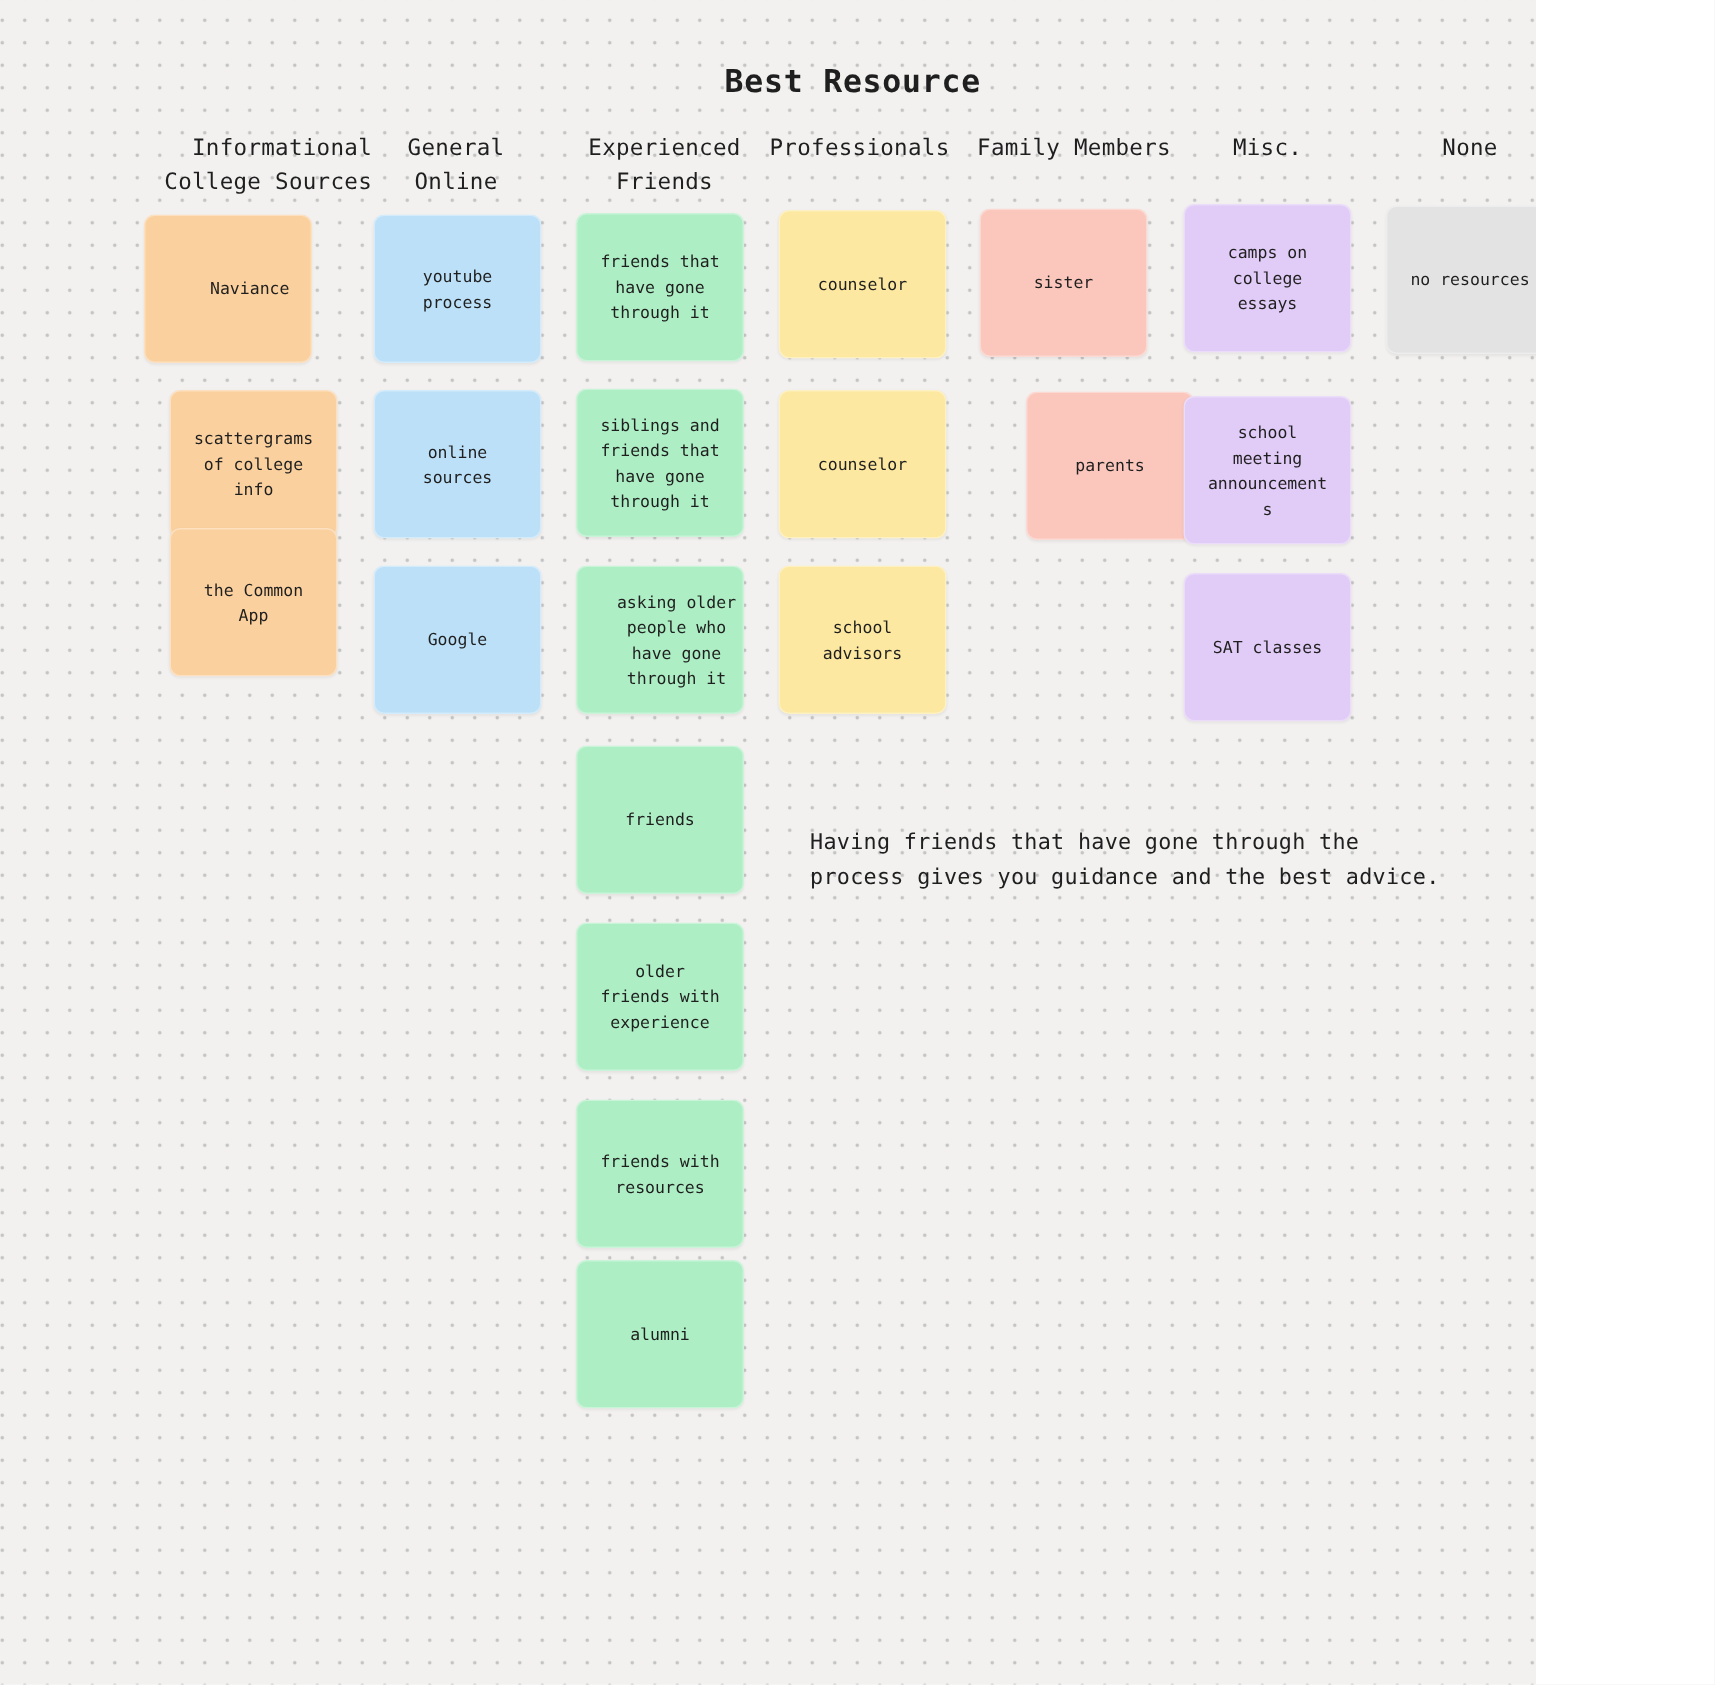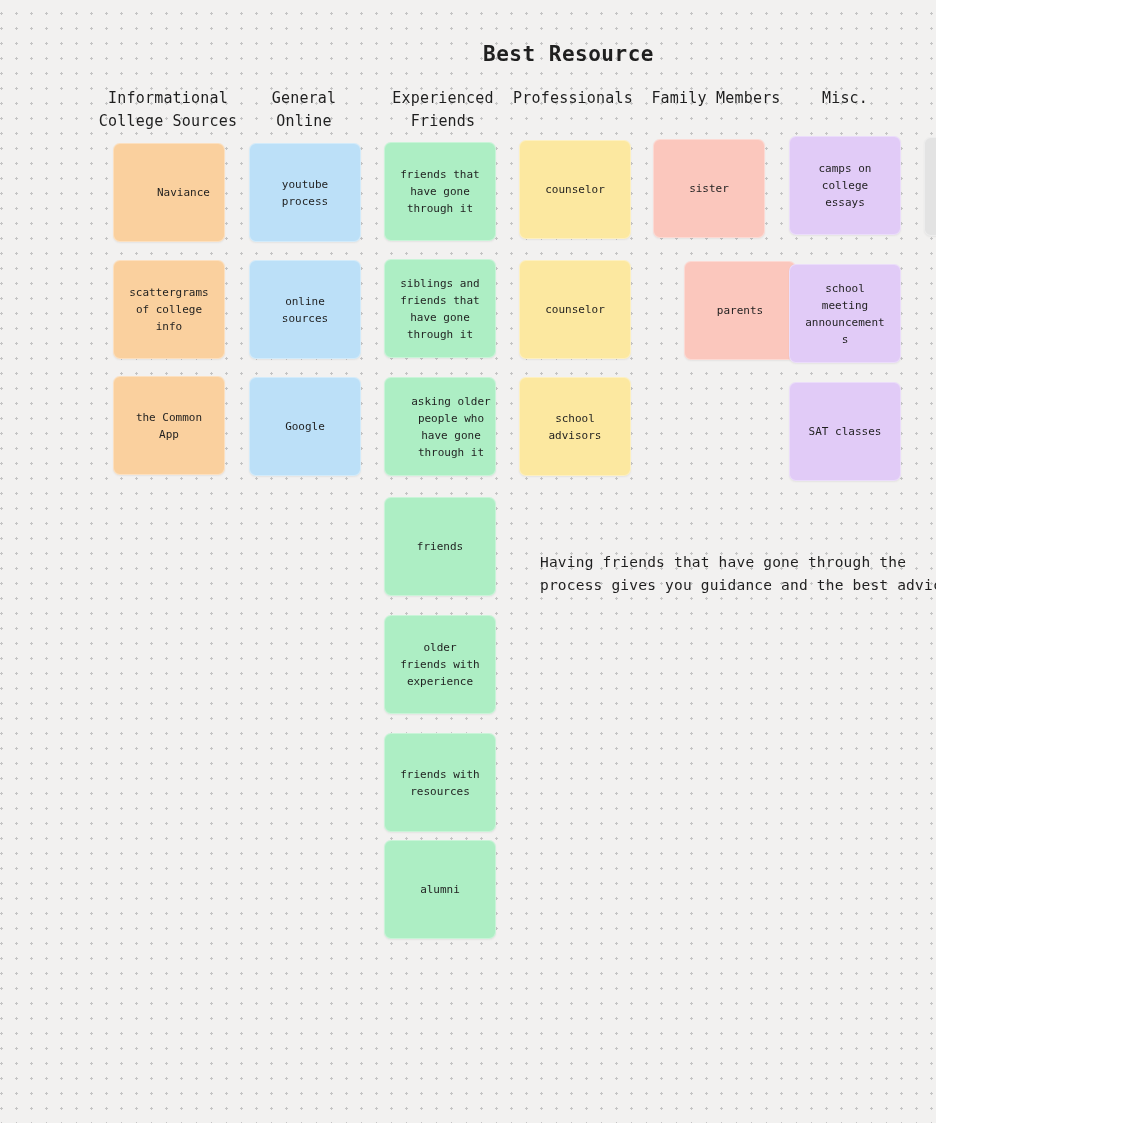--- a/index.html
+++ b/index.html
@@ -5,21 +5,21 @@
   html, body {
     margin: 0;
     padding: 0;
   }
   body {
     font-family: "DejaVu Sans Mono", "Liberation Mono", monospace;
     color: #1f1f1f;
   }
   .board {
     position: relative;
-    width: 936px;
+    width: 1024px;
     height: 1123px;
     background-color: #F2F1F0;
     background-image: radial-gradient(circle, #C4C4C4 1.05px, rgba(196,196,196,0) 1.4px);
     background-size: 15px 15px;
     background-position: 9px 6px;
     overflow: hidden;
   }
   .board-title {
     position: absolute;
     top: 41px;
@@ -70,28 +70,28 @@
     line-height: 23px;
     letter-spacing: 0.2px;
   }
 </style>
 </head>
 <body>
 
 <div class="board" id="board">
   <div class="board-title">Best Resource</div>
   <div class="annotation">Having friends that have gone through the process gives you guidance and the best advice.</div>
-<div class="col-header" style="left: 88px; width: 160px;">Informational College Sources</div>
-    <div class="note" style="left: 113px; top: 143px; background: rgb(250, 208, 158); padding-left: 29px;">
+<div class="col-header" style="left: 88px; width: 160px; text-align: right;">Informational College Sources</div>
+    <div class="note" style="left: 96px; top: 143px; background: rgb(250, 208, 158); padding-left: 29px;">
       <div class="note-text">Naviance</div>
     </div>
     <div class="note" style="left: 113px; top: 260px; background: rgb(250, 208, 158);">
       <div class="note-text">scattergrams of college info</div>
     </div>
-    <div class="note" style="left: 113px; top: 376px; background: rgb(250, 208, 158); align-items: center;">
+    <div class="note" style="left: 113px; top: 352px; background: rgb(250, 208, 158); align-items: center;">
       <div class="note-text">the Common App</div>
     </div>
     <div class="col-header" style="left: 259px; width: 90px;">General Online</div>
     <div class="note" style="left: 249px; top: 143px; background: rgb(188, 224, 248);">
       <div class="note-text">youtube process</div>
     </div>
     <div class="note" style="left: 249px; top: 260px; background: rgb(188, 224, 248);">
       <div class="note-text">online sources</div>
     </div>
     <div class="note" style="left: 249px; top: 377px; background: rgb(188, 224, 248);">

